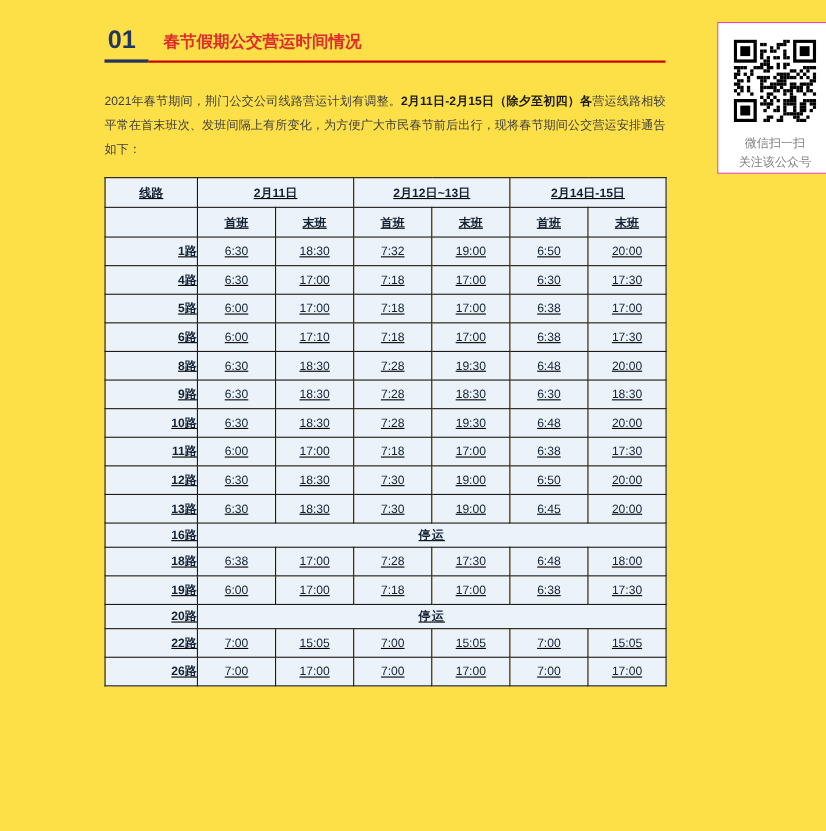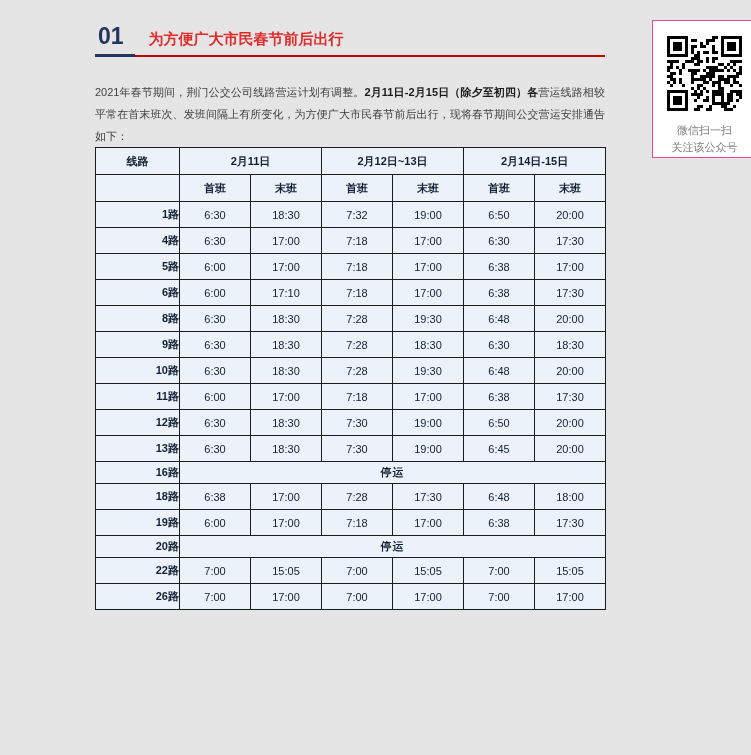--- a/index.html
+++ b/index.html
@@ -3,21 +3,21 @@
 <meta charset="utf-8">
 <style>
   * { box-sizing: border-box; }
   html, body {
     margin: 0; padding: 0;
     width: 751px; height: 755px;
     overflow: hidden;
     background: #ffffff;
     font-family: "Liberation Sans", "DejaVu Sans", sans-serif;
   }
-  .page { position: relative; width: 751px; height: 755px; background: #e5e5e5; }
+  .page { position: relative; width: 751px; height: 755px; background: #fde047; }
 
   .content { position: absolute; left: 95px; top: 25px; width: 510px; }
 
   
   .section-header { display: flex; align-items: flex-end; }
   .sec-num {
     font-size: 23px; font-weight: bold; color: #24365E;
     line-height: 1; padding: 0 11px 6px 3px;
     border-bottom: 3px solid #24365E;
   }
@@ -30,23 +30,25 @@
   
   .intro {
     margin: 24px 0 0 0;
     font-size: 11px; line-height: 22px; color: #404040;
     text-align: justify;
   }
   .intro b { color: #1a1a1a; }
 
   
   .bus-table {
+    margin-top: 14px;
     width: 510px;
     border-collapse: collapse;
     table-layout: fixed;
+    text-decoration: underline;
   }
   .bus-table th, .bus-table td {
     border: 1px solid #1b1b1b;
     background: #EBF2FA;
     text-align: center;
     vertical-align: middle;
     font-size: 11px;
     color: #122033;
     padding: 0;
   }
@@ -68,21 +70,21 @@
 </style>
 </head>
 <body>
 
 <div class="page">
 
   <div class="content">
 
     <div class="section-header">
       <span class="sec-num">01</span>
-      <span class="sec-title">为方便广大市民春节前后出行</span>
+      <span class="sec-title">春节假期公交营运时间情况</span>
     </div>
 
     <p class="intro"><span>2021年春节期间，荆门公交公司线路营运计划有调整。</span><b>2月11日-2月15日（除夕至初四）各</b><span>营运线路相较平常在首末班次、发班间隔上有所变化，为方便广大市民春节前后出行，现将春节期间公交营运安排通告如下：</span></p>
 
     <table class="bus-table">
       <colgroup>
         <col style="width:84px">
         <col style="width:71px">
           <col style="width:71px">
         <col style="width:71px">

